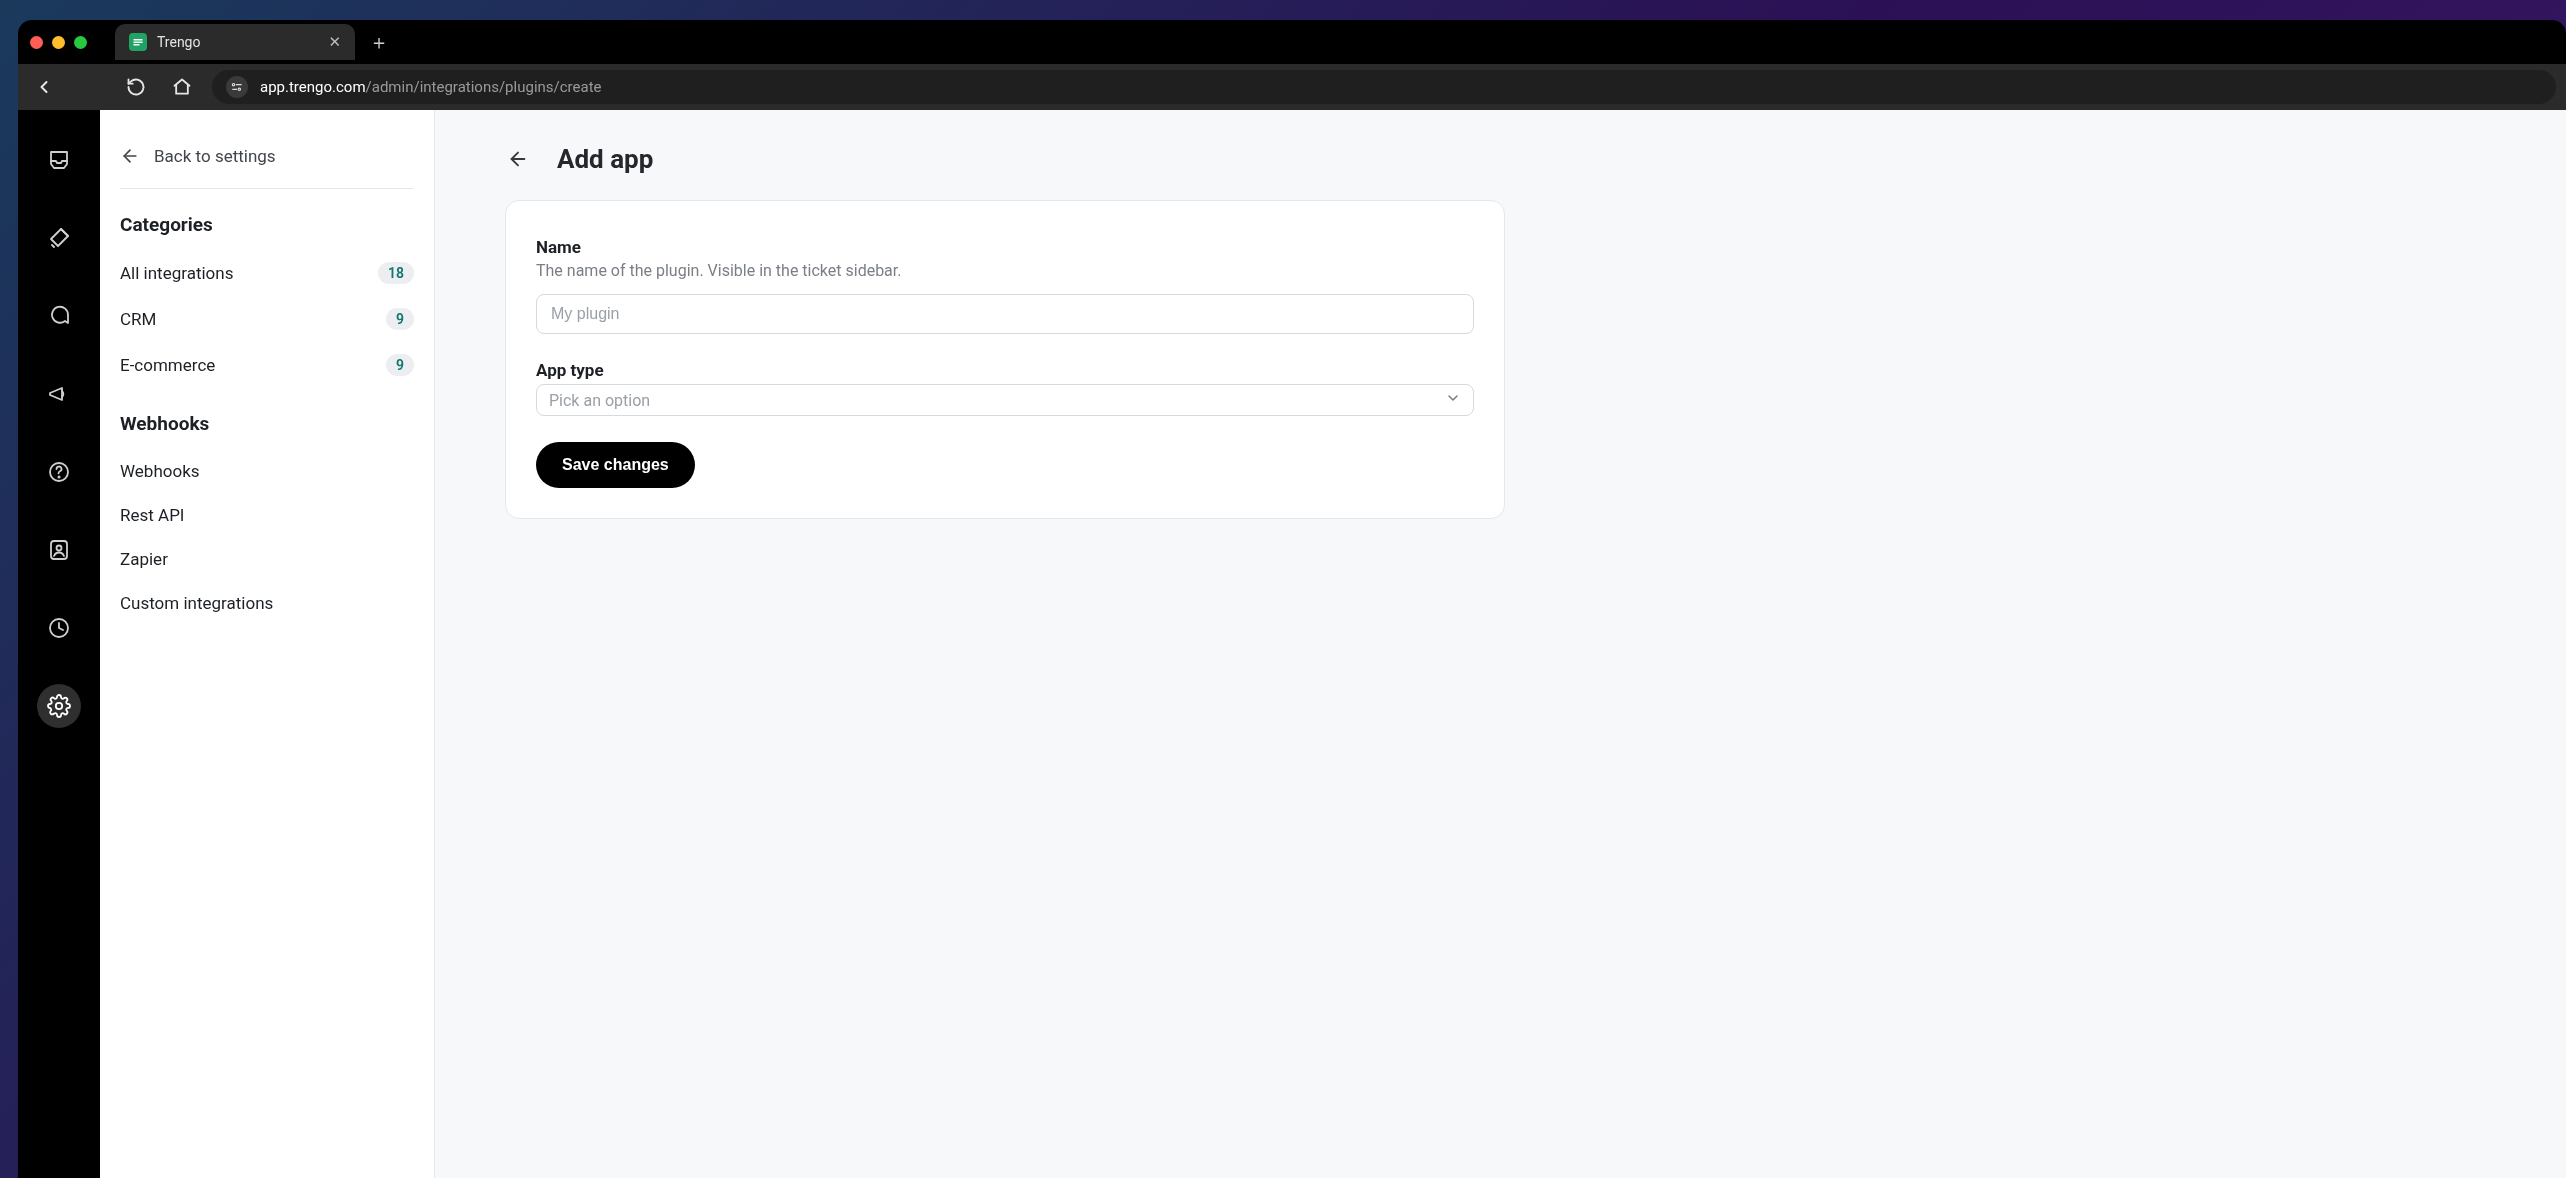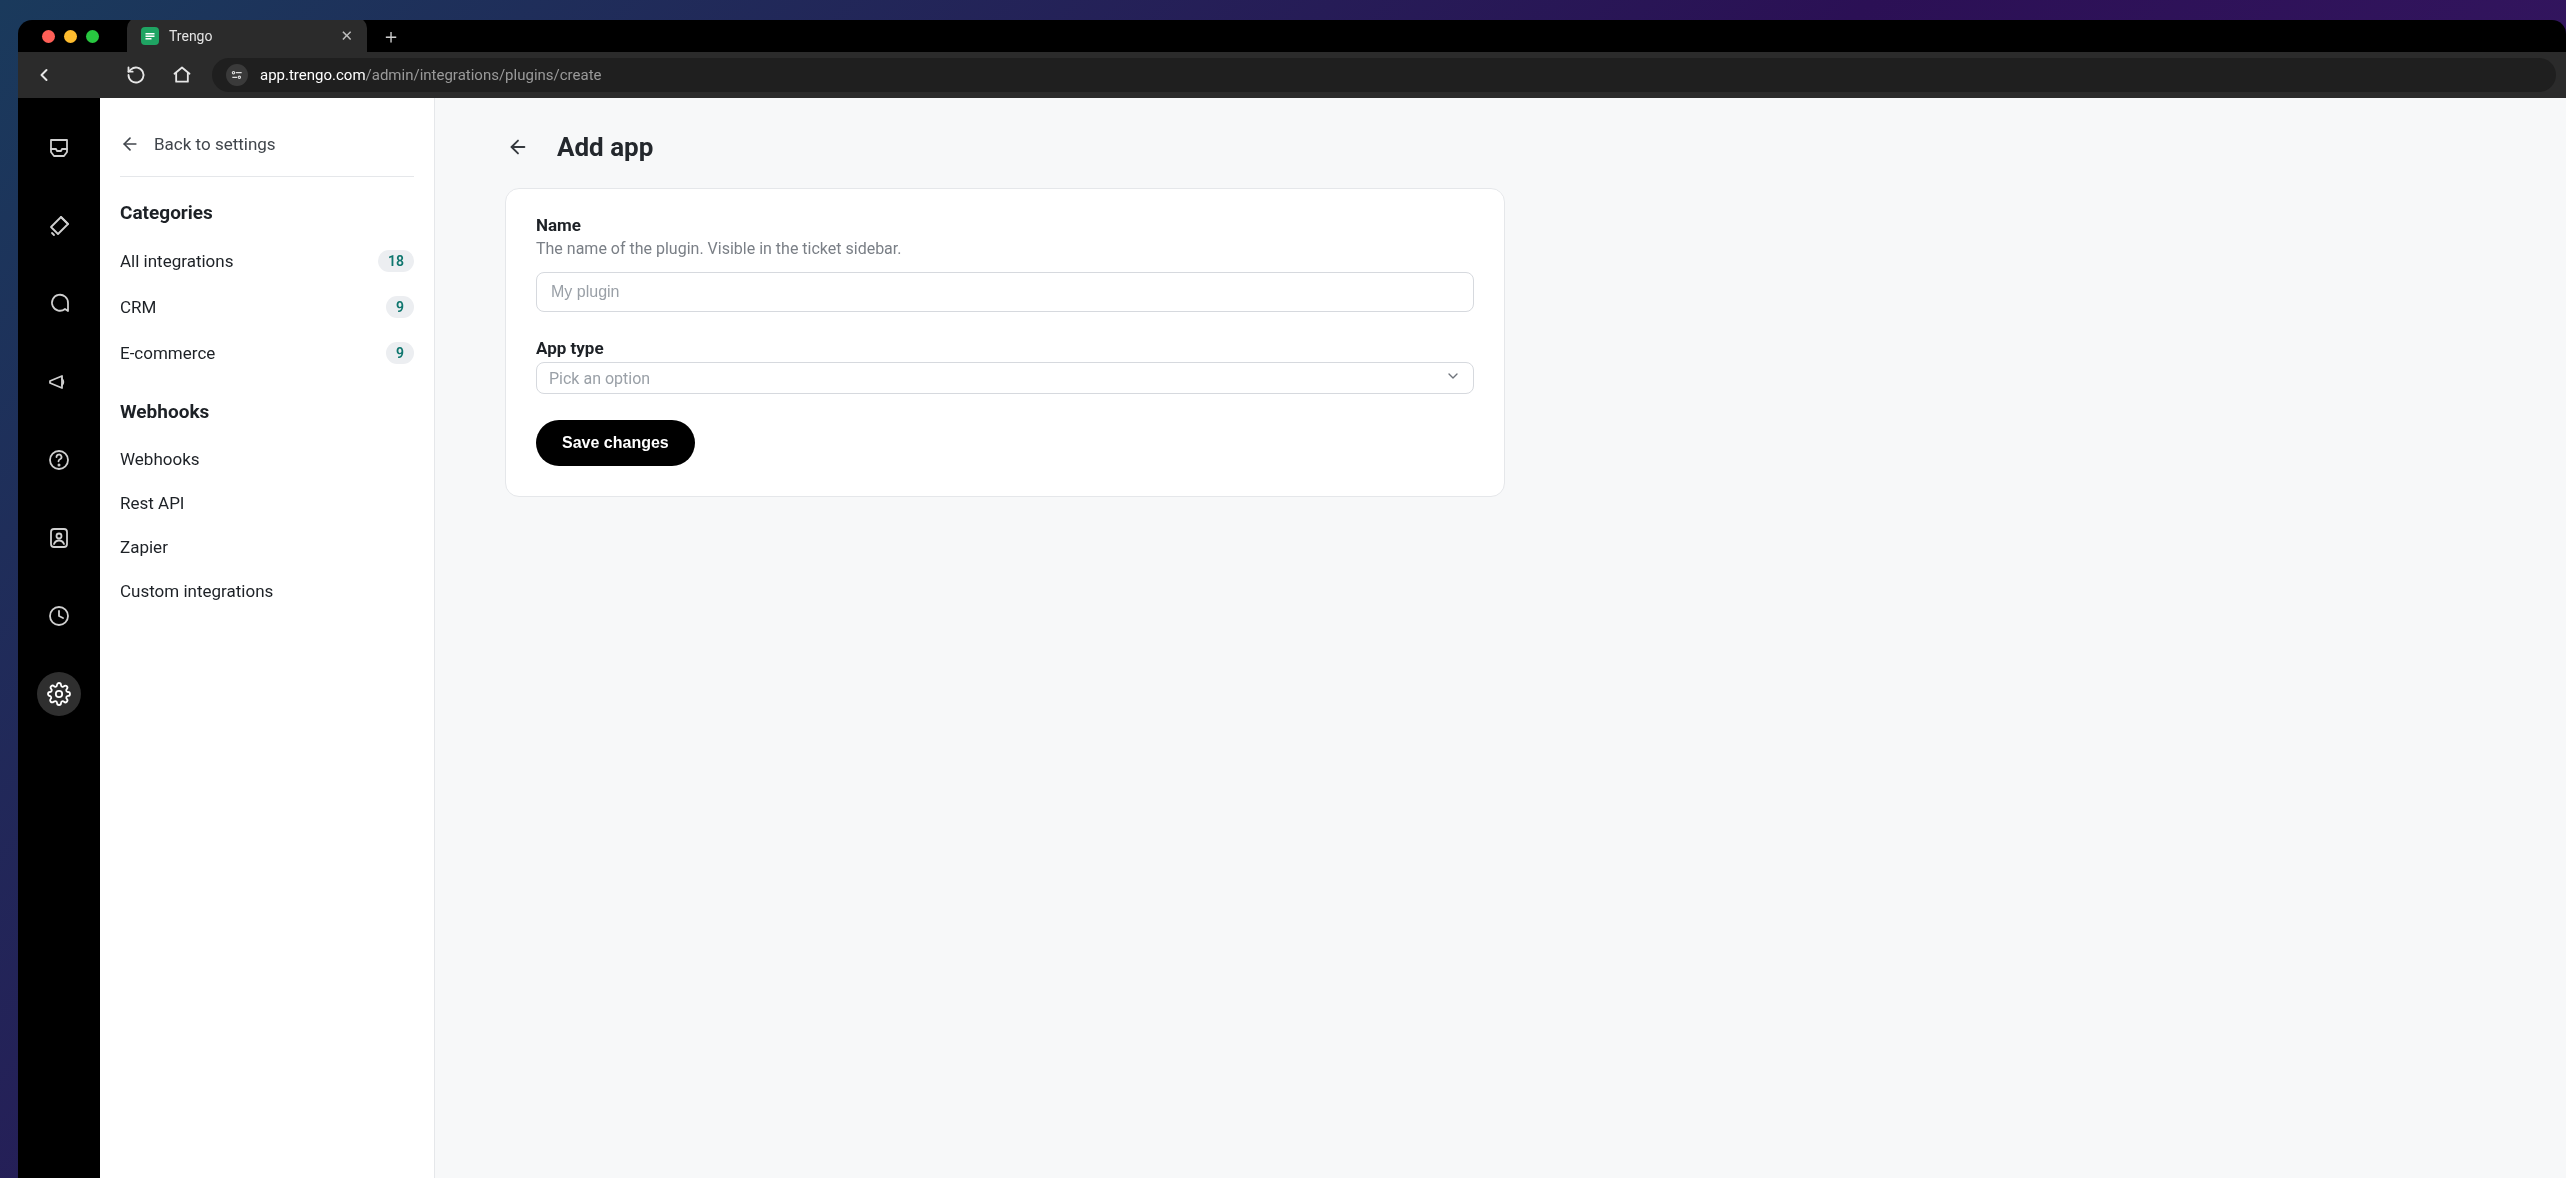--- a/index.html
+++ b/index.html
@@ -19,24 +19,24 @@
     bottom: 0;
     background: #000;
     border-radius: 14px 14px 0 0;
     display: flex;
     flex-direction: column;
     overflow: hidden;
   }
 
   
   .tab-strip {
-    height: 32px;
+    height: 44px;
     display: flex;
     align-items: center;
-    padding-left: 24px;
+    padding-left: 12px;
     gap: 10px;
   }
   .traffic-lights { display: flex; gap: 9px; margin-right: 18px; }
   .traffic-light { width: 13px; height: 13px; border-radius: 50%; }
   .tl-red { background:#ff5f57; }
   .tl-yellow { background:#febc2e; }
   .tl-green { background:#28c840; }
 
   .tab {
     display: flex;
@@ -202,21 +202,21 @@
   .field-help{
     font-size:16px;color:#7a7f86;margin-bottom:14px;
   }
   .text-input{
     width:100%;height:40px;
     border:1px solid #d6d9de;border-radius:8px;
     padding:6px 14px;font-size:16px;color:#1d2126;
     outline:none;
   }
   .text-input::placeholder{color:#9aa0a7;}
-  .field-block{margin-bottom:26px;}
+  .field-block{margin-bottom:26px;margin-top:10px;}
   .select{
     width:100%;height:32px;
     border:1px solid #d6d9de;border-radius:8px;
     padding:0 12px;font-size:16px;color:#9aa0a7;
     display:flex;align-items:center;justify-content:space-between;
     cursor:pointer;background:#fff;
   }
   .select .chev{color:#6f747b;}
   .save-btn{
     background:#000;color:#fff;border:none;

